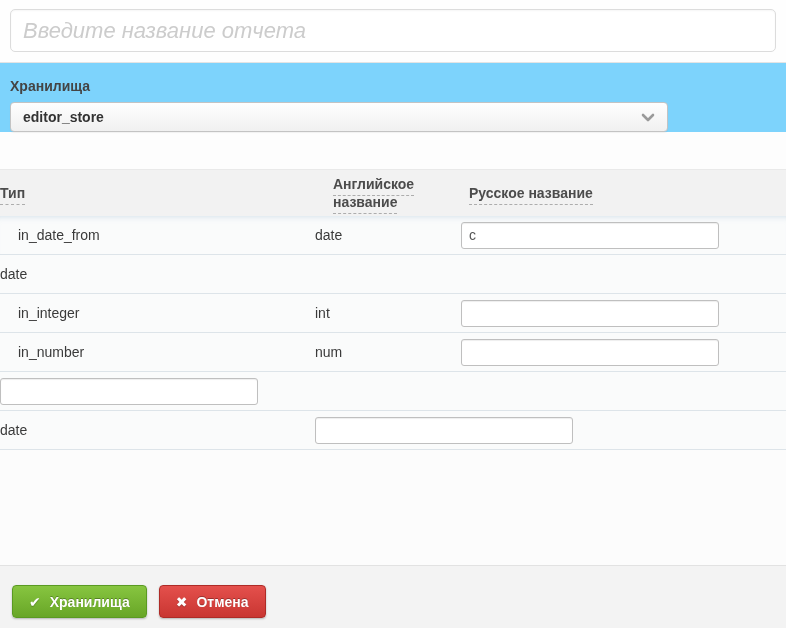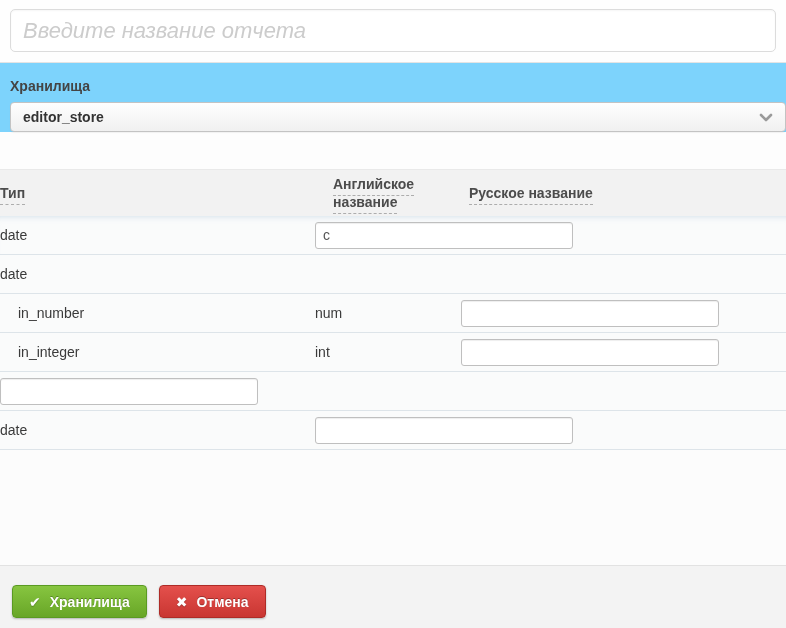--- a/index.html
+++ b/index.html
@@ -26,21 +26,21 @@
   }
   .report-name::placeholder { color:#ccc; font-style:italic; opacity:1; }
 
   .divider-top { border-top:1px solid #e4e4e4; }
 
   
   .storage-section { padding:15px 26px 0 10px; background:#7dd3fc; }
   .storage-label { font-size:14px; font-weight:bold; color:#444; display:block; }
   .storage-select {
     margin-top:8px;
-    width:776px; height:30px;
+    width:658px; height:30px;
     border:1px solid #c3c3c3; border-radius:4px;
     background:linear-gradient(#fefefe,#f0f0f0);
     box-shadow:0 1px 1px rgba(0,0,0,0.05);
     display:flex; align-items:center; justify-content:space-between;
     padding:0 12px;
     cursor:pointer;
   }
   .storage-select .value { font-size:14px; font-weight:bold; color:#333; }
   .chev { display:flex; align-items:center; }
 
@@ -131,34 +131,35 @@
 </div>
 
 <div class="params-table">
   <div class="t-head">
     <div class="cell c2"><span class="hd">Тип</span></div>
     <div class="cell c1"><span class="hd">Английское название</span></div>
     <div class="cell c3"><span class="hd">Русское название</span></div>
   </div>
 
   <div class="t-row first">
+    <div class="c1">in_date_from</div>
     <div class="c2">date</div>
     <div class="c3"><input class="ru-input" type="text" value="с" style=""></div>
   </div>
   <div class="t-row">
     <div class="c2">date</div>
   </div>
   <div class="t-row">
-    <div class="c1">in_number</div>
-    <div class="c2">num</div>
+    <div class="c1">in_integer</div>
+    <div class="c2">int</div>
     <div class="c3"><input class="ru-input" type="text" value="" style=""></div>
   </div>
   <div class="t-row">
-    <div class="c1">in_integer</div>
-    <div class="c2">int</div>
+    <div class="c1">in_number</div>
+    <div class="c2">num</div>
     <div class="c3"><input class="ru-input" type="text" value="" style=""></div>
   </div>
   <div class="t-row">
     <div class="c3"><input class="ru-input" type="text" value="" style=""></div>
   </div>
   <div class="t-row">
     <div class="c2">date</div>
     <div class="c3"><input class="ru-input" type="text" value="" style=""></div>
   </div>
 </div>

